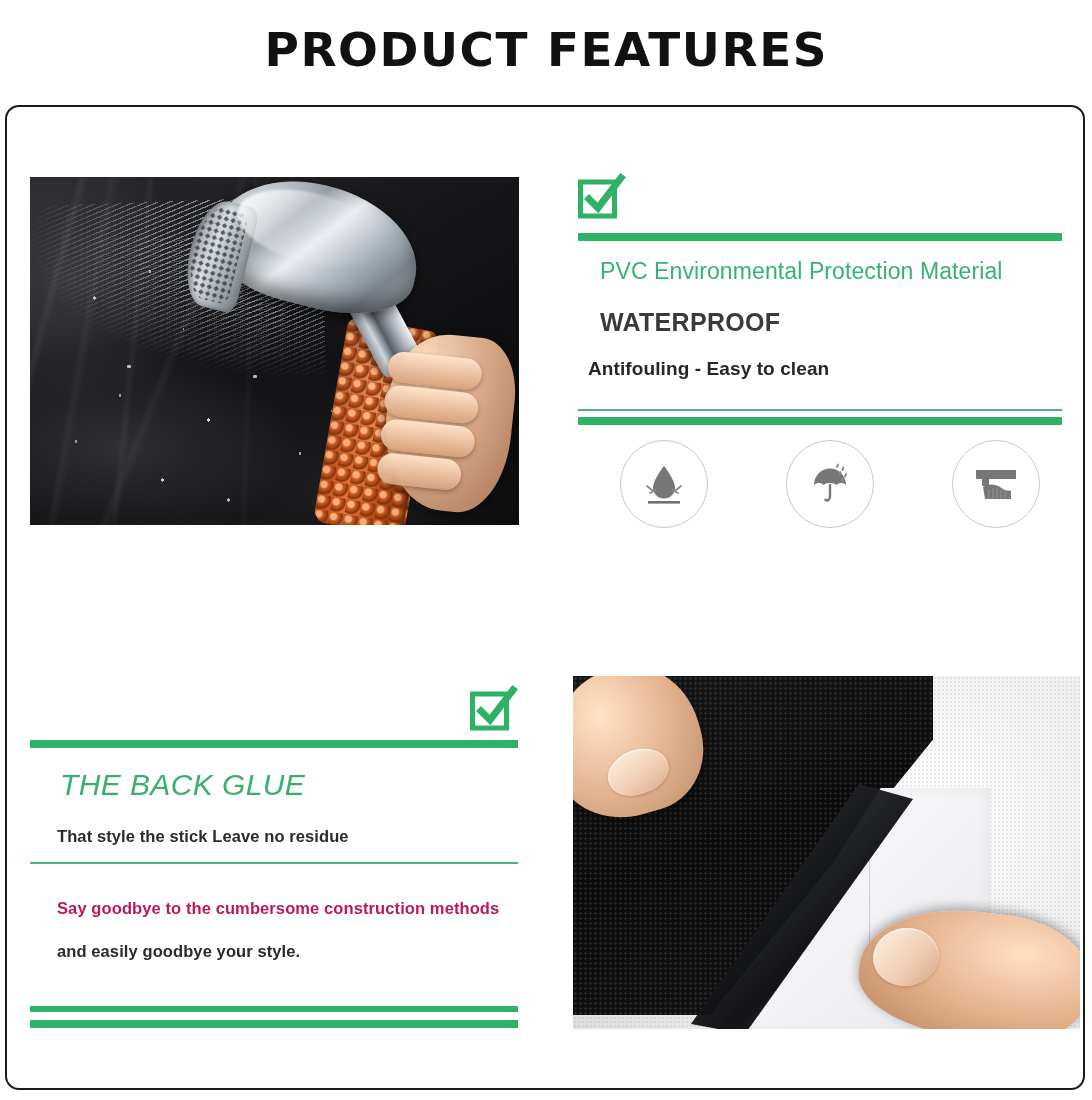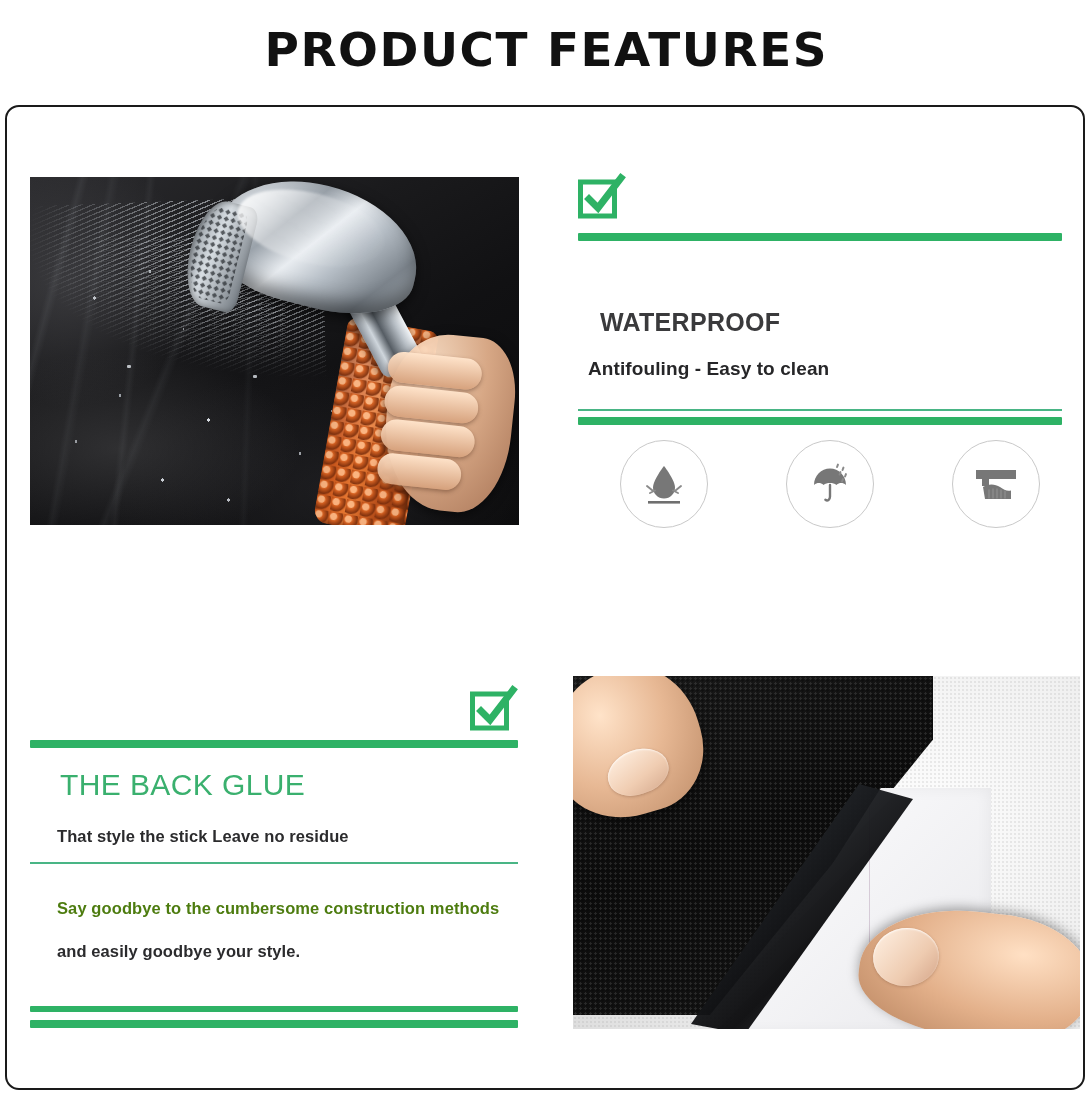--- a/index.html
+++ b/index.html
@@ -282,29 +282,29 @@
     border:1.6px solid #c9c9c9;box-sizing:border-box;
     display:flex;align-items:center;justify-content:center;
     background:#fff;
   }
   .icon-circle svg{display:block;}
 
   
   .bl-checkbox{position:absolute;left:470px;top:687px;width:45px;height:45px;}
   .bl-title{
     position:absolute;left:60px;top:768px;
-    font-size:30px;font-weight:400;color:#3ab06e;letter-spacing:.4px;white-space:nowrap;
+    font-size:30px;font-weight:400;color:#3ab06e;letter-spacing:.4px;white-space:nowrap;font-style:italic;
   }
   .bl-sub{
     position:absolute;left:57px;top:827px;
     font-size:16.5px;font-weight:700;color:#2b2b2d;letter-spacing:.1px;white-space:nowrap;
   }
   .bl-p1{
     position:absolute;left:57px;top:899px;
-    font-size:16.5px;font-weight:700;color:#4d7c0f;letter-spacing:.1px;white-space:nowrap;
+    font-size:16.5px;font-weight:700;color:#be185d;letter-spacing:.1px;white-space:nowrap;
   }
   .bl-p2{
     position:absolute;left:57px;top:942px;
     font-size:16.5px;font-weight:700;color:#2b2b2d;letter-spacing:.1px;white-space:nowrap;
   }
 </style>
 </head>
 <body>
 
 <div class="page">
@@ -342,20 +342,21 @@
     <div class="checkbox">
       <svg viewBox="0 0 45 45" aria-hidden="true">
         <rect x="2.5" y="7" width="34" height="34" fill="none" stroke="#2eb265" stroke-width="5"></rect>
         <path d="M11 24 L20 33 L43 3" fill="none" stroke="#2eb265" stroke-width="7" stroke-linecap="square" stroke-linejoin="miter"></path>
       </svg>
     </div>
   </div>
 
   <div class="rule-thick" style="left:578px;top:233px;width:484px;background:#2eb265;"></div>
 
+  <div class="ft-green">PVC Environmental Protection Material</div>
   <div class="ft-waterproof">WATERPROOF</div>
   <div class="ft-anti">Antifouling - Easy to clean</div>
 
   <div class="rule-thin" style="left:578px;top:409px;width:484px;background:#49b585;height:1.6px;"></div>
   <div class="rule-thick" style="left:578px;top:417px;width:484px;background:#2eb265;"></div>
 
   <div class="icon-row">
 
     <div class="icon-circle" style="left:0;">
       <svg width="54" height="54" viewBox="0 0 54 54" aria-hidden="true">

